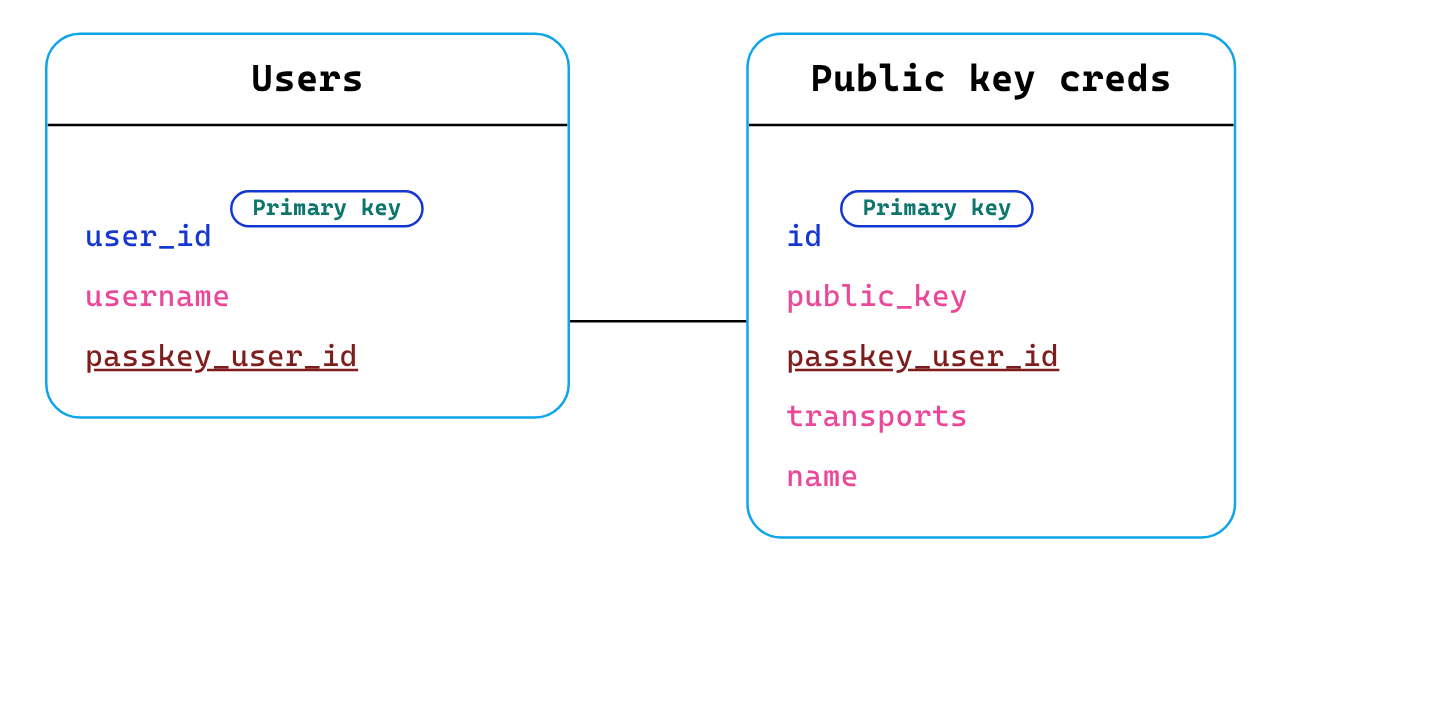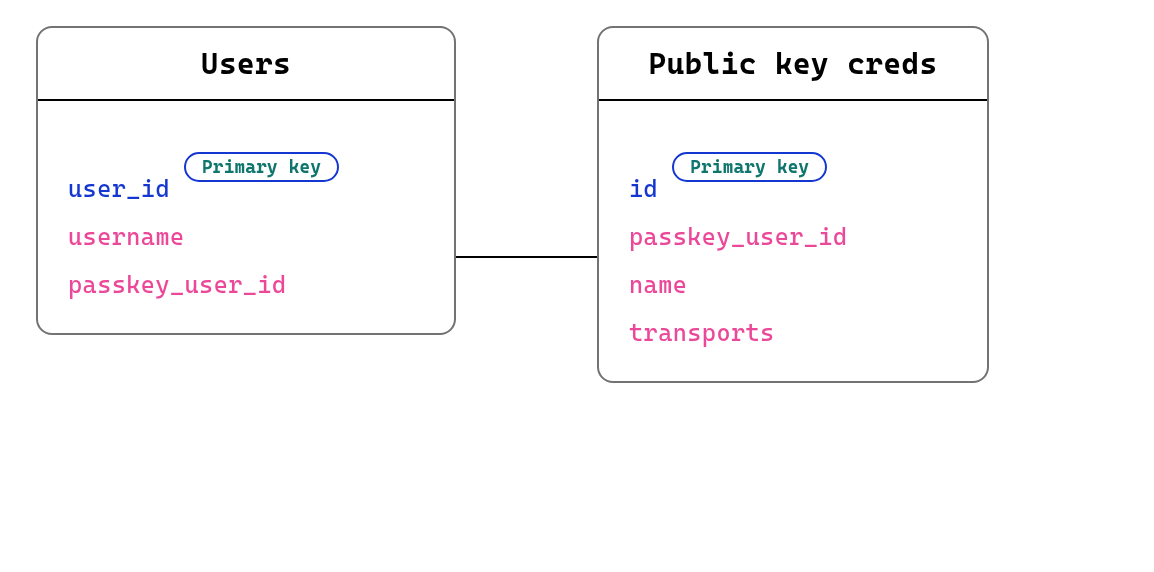--- a/index.html
+++ b/index.html
@@ -17,22 +17,22 @@
     }
     
     .diagram-container {
       position: relative;
       width: 100%;
       height: 100%;
     }
     
     .entity-box {
       position: absolute;
-      border: 2px solid #737373;
-      border-radius: 16px;
+      border: 2px solid #0ea5e9;
+      border-radius: 28px;
       background: #fff;
       overflow: hidden;
     }
     
     .entity-header {
       border-bottom: 2px solid #000;
       padding: 18px 20px;
       text-align: center;
       font-weight: 700;
       font-size: 30px;
@@ -56,21 +56,22 @@
     .field-name {
       letter-spacing: 0.5px;
     }
     
     .field-primary {
       color: #1537d1;
       margin-top: 44px;
     }
     
     .field-foreign {
-      color: #ec4899;
+      color: #7f1d1d;
+      text-decoration: underline;
     }
     
     .field-normal {
       color: #ec4899;
     }
     
     .badge-pill {
       border: 2px solid #1537d1;
       border-radius: 999px;
       padding: 4px 16px;
@@ -128,32 +129,35 @@
 
   <div id="creds-box" class="entity-box">
     <div class="entity-header">Public key creds</div>
     <div class="entity-body">
 
       <div class="field-row">
         <span class="field-name field-primary">id</span>
         <span class="badge-pill">Primary key</span>
       </div>
 
+      <div class="field-row">
+        <span class="field-name field-normal">public_key</span>
+      </div>
 
       <div class="field-row">
         <span class="field-name field-foreign">passkey_user_id</span>
       </div>
 
 
       <div class="field-row">
-        <span class="field-name field-normal">name</span>
+        <span class="field-name field-normal">transports</span>
       </div>
 
       <div class="field-row">
-        <span class="field-name field-normal">transports</span>
+        <span class="field-name field-normal">name</span>
       </div>
 
     </div>
   </div>
 
   <div class="connector-line"></div>
 
 </div>
 
 </body></html>

